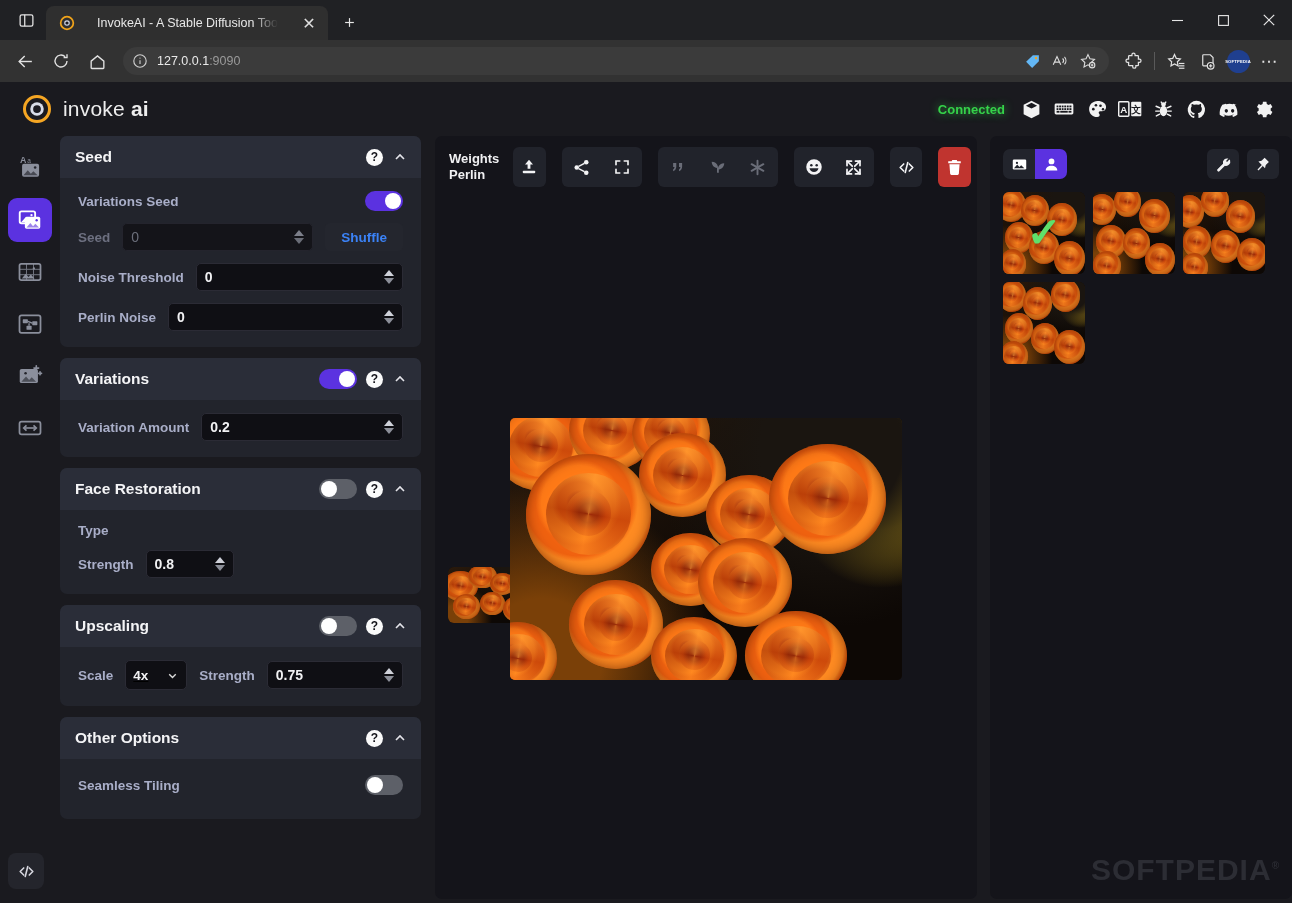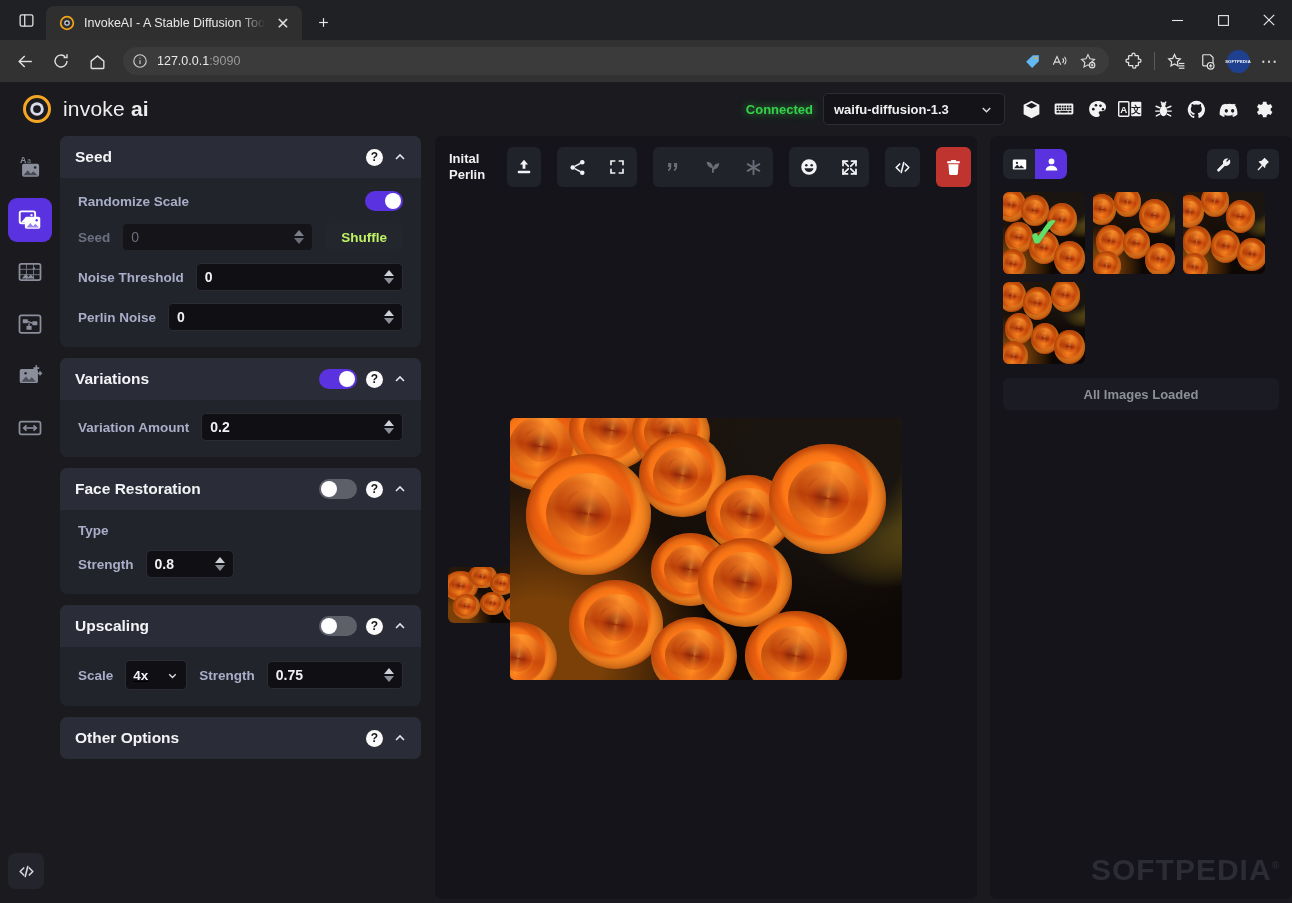--- a/index.html
+++ b/index.html
@@ -14,21 +14,21 @@
   
   .browser { width: 1292px; height: 903px; display: flex; flex-direction: column; background:#202020; }
   .titlebar { height: 40px; background:#202124; display:flex; align-items:flex-end; position:relative; }
   .tab-strip { display:flex; align-items:flex-end; height:40px; padding-left:6px; }
   .sidebar-toggle {
     width:40px; height:34px; display:flex; align-items:center; justify-content:center;
     margin-bottom:3px; border-radius:5px;
   }
   .sidebar-toggle svg { width:17px; height:17px; }
   .tab {
-    display:flex; align-items:center; gap:9px;
+    display:flex; align-items:center; gap:22px;
     height:34px; padding:0 10px 0 13px;
     background:#2f2f2f; border-radius:8px 8px 0 0;
     min-width:232px; position:relative;
   }
   .tab-favicon { width:16px; height:16px; flex:none; }
   .tab-title {
     color:#e8e8e8; font-size:12.5px; white-space:nowrap;
     overflow:hidden; flex:1;
     mask-image: linear-gradient(to right, #000 86%, transparent 100%);
     -webkit-mask-image: linear-gradient(to right, #000 86%, transparent 100%);
@@ -120,21 +120,21 @@
   .stepper i { display:block; width:0; height:0; border-left:5px solid transparent; border-right:5px solid transparent; }
   .stepper i.up { border-bottom:6px solid #cfd1d9; }
   .stepper i.dn { border-top:6px solid #8c8f99; }
   .numfield.disabled .stepper i.up { border-bottom-color:#7c7f8a; }
   .numfield.disabled .stepper i.dn { border-top-color:#6a6d77; }
 
   .textfield { flex:1; height:28px; background:#0f0f14; border:1px solid #2b2b35; border-radius:5px; }
   .btn-ghost {
     height:28px; padding:0 16px; border-radius:5px; background:#24262e;
     display:flex; align-items:center; justify-content:center;
-    font-size:13.5px; font-weight:bold; color:#bef264;
+    font-size:13.5px; font-weight:bold; color:#3b82f6;
   }
   .selectfield {
     flex:1; height:30px; background:#0f0f14; border:1px solid #2b2b35; border-radius:5px;
     display:flex; align-items:center; padding:0 10px;
   }
   .selectfield .val { font-size:14px; font-weight:bold; color:#f1f1f3; }
   .selectfield .chev { margin-left:auto; color:#dcdcdc; }
   .selectfield.small { flex:none; width:62px; padding:0 7px;text-decoration:underline; }
   .selectfield.small .val { font-size:13.5px; }
 
@@ -358,26 +358,20 @@
           <circle cx="12" cy="12" r="10" fill="none" stroke="#f5a623" stroke-width="2.4"></circle>
           <circle cx="12" cy="12" r="5.4" fill="#d8dce8"></circle>
           <circle cx="12" cy="12" r="3.1" fill="#1b1b22"></circle>
         </svg>
         <div class="logo-text"><span>invoke</span> <b>ai</b></div>
       </div>
 
       <div class="header-right">
         <div class="status-connected">Connected</div>
 
-        <div class="model-select">
-          <span>waifu-diffusion-1.3</span>
-          <svg class="chev" width="15" height="15" viewBox="0 0 24 24" fill="none" stroke="currentColor" stroke-width="2.3">
-              <polyline points="6,9.5 12,15.5 18,9.5"></polyline>
-            </svg>
-        </div>
 
         <div class="hdr-icons">
           <div class="hdr-ico">
             <svg width="21" height="21" viewBox="0 0 24 24" fill="currentColor">
               <path d="M12 2 3 6.6v10.8L12 22l9-4.6V6.6zM12 4.4l6.4 3.2L12 10.8 5.6 7.6z"></path>
               <path d="M4.6 8.9 11 12.1v7.1l-6.4-3.3zM13 12.1l6.4-3.2v7l-6.4 3.3z" opacity=".92"></path>
             </svg>
           </div>
           <div class="hdr-ico">
             <svg width="22" height="22" viewBox="0 0 24 24" fill="currentColor">
@@ -545,21 +539,21 @@
               <div class="help-ico">?</div>
               <div class="chev-up">
                 <svg width="16" height="16" viewBox="0 0 24 24" fill="none" stroke="currentColor" stroke-width="2.4">
                     <polyline points="6,15 12,9 18,15"></polyline>
                   </svg>
               </div>
             </div>
           </div>
           <div class="panel-body">
             <div class="row">
-              <div class="lbl">Randomize Scale</div>
+              <div class="lbl">Variations Seed</div>
               <div class="toggle" style="margin-left:auto">
                   <div class="knob"></div>
                 </div>
             </div>
             <div class="row">
               <div class="lbl dim">Seed</div>
               <div class="numfield disabled">
                 <div class="val">0</div>
                 <div class="stepper">
                     <i class="up"></i>
@@ -693,27 +687,35 @@
             <div class="panel-title">Other Options</div>
             <div class="panel-head-right">
               <div class="help-ico">?</div>
               <div class="chev-up">
                 <svg width="16" height="16" viewBox="0 0 24 24" fill="none" stroke="currentColor" stroke-width="2.4">
                     <polyline points="6,15 12,9 18,15"></polyline>
                   </svg>
               </div>
             </div>
           </div>
+          <div class="panel-body" style="padding-top:16px;padding-bottom:24px">
+            <div class="row">
+              <div class="lbl">Seamless Tiling</div>
+              <div class="toggle off" style="margin-left:auto">
+                  <div class="knob"></div>
+                </div>
+            </div>
+          </div>
         </div>
       </div>
 
       <div class="canvas-col">
         <div class="canvas-toolbar">
           <div class="init-label">
-            <span>Inital</span><br>
+            <span>Weights</span><br>
             <span>Perlin</span>
           </div>
 
           <div class="tool-btn solo">
             <svg width="20" height="20" viewBox="0 0 24 24" fill="currentColor">
               <path d="M12 3.2 7.2 9h3.1v5.2h3.4V9h3.1z"></path>
                 <rect x="4.5" y="16.4" width="15" height="3" rx="1"></rect>
             </svg>
           </div>
 
@@ -913,20 +915,19 @@
               <div class="rose" style="left:24%;top:6%;width:36%;height:40%"></div>
               <div class="rose" style="left:58%;top:-4%;width:36%;height:40%"></div>
               <div class="rose" style="left:2%;top:38%;width:34%;height:38%"></div>
               <div class="rose" style="left:34%;top:50%;width:34%;height:38%"></div>
               <div class="rose" style="left:62%;top:58%;width:38%;height:42%"></div>
               <div class="rose" style="left:-4%;top:72%;width:34%;height:38%"></div>
             </div>
           </div>
         </div>
 
-        <div class="loaded-bar">All Images Loaded</div>
 
         <div class="watermark"><span>SOFTPEDIA</span><sup>®</sup></div>
       </div>
 
     </div>
   </div>
 </div>
 
 </body></html>

